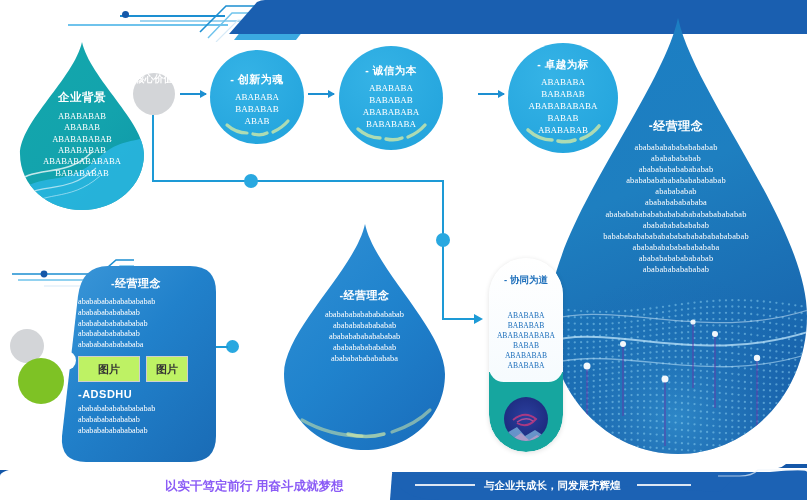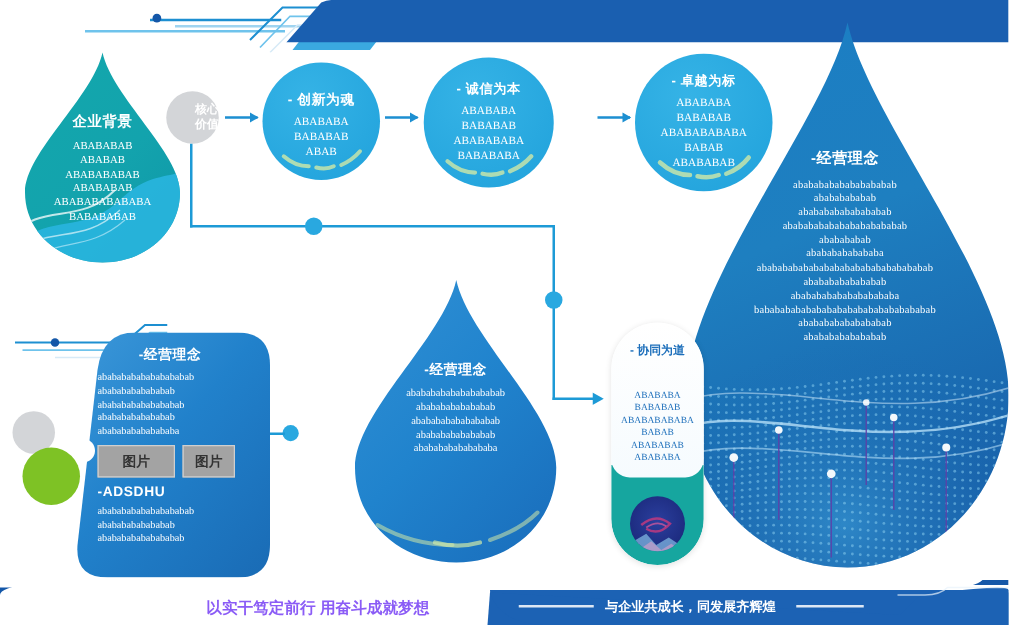--- a/index.html
+++ b/index.html
@@ -32,22 +32,22 @@
   }
   .center{text-align:center;}
 
   
   .topline{height:2px;background:#1d8fd1;}
   .topline.thin{height:1.5px;background:#6fc3ec;}
 
   
   .circ{
     border-radius:50%;
-    display:flex;flex-direction:column;
-    align-items:flex-end;justify-content:center;
+    display:flex;
+    align-items:flex-start;justify-content:center;
     box-sizing:border-box;
   }
 
   .corecircle{
     background:#d3d5d8;
     color:#ffffff;
     font-size:9.5px;
     font-weight:bold;
     line-height:1.25;
   }
@@ -58,21 +58,21 @@
     content:"";position:absolute;right:-1px;top:-3.5px;
     border-left:7px solid #1d8fd1;
     border-top:4.5px solid transparent;
     border-bottom:4.5px solid transparent;
   }
 
   
   .cline{position:absolute;background:#1d9ad6;}
   .cdot{position:absolute;border-radius:50%;background:#29a8e0;}
   .imgph{
-    background:#a3a3a3;
+    background:#bef264;
     border:1px solid #cfcfcf;
     color:#333;
     font-weight:bold;
     display:flex;align-items:center;justify-content:center;
     box-sizing:border-box;
   }
 
   
   .capsule{
     border-radius:40px;
@@ -1365,22 +1365,22 @@
     <div class="ttl-cn" style="font-size:12px;margin-bottom:7px;">-经营理念</div>
     <div id="bigDropLines" class="body-serif" style="font-size:8.4px;letter-spacing:.2px;">
         <div>abababababababababab</div>
         <div>abababababab</div>
         <div>ababababababababab</div>
         <div>abababababababababababab</div>
         <div>ababababab</div>
         <div>abababababababa</div>
         <div>ababababababababababababababababab</div>
         <div>abababababababab</div>
+        <div>bababababababababababababababababab</div>
         <div>ababababababababababa</div>
-        <div>bababababababababababababababababab</div>
         <div>ababababababababab</div>
         <div>abababababababab</div>
       </div>
   </div>
 
   <svg class="abs" style="left:18px;top:40px;width:128px;height:172px;" viewBox="0 0 128 172">
     <defs>
       <linearGradient id="gTeal" x1="0.15" y1="0" x2="0.9" y2="1">
         <stop offset="0%" stop-color="#13a7ac"></stop>
         <stop offset="55%" stop-color="#13a3ad"></stop>

